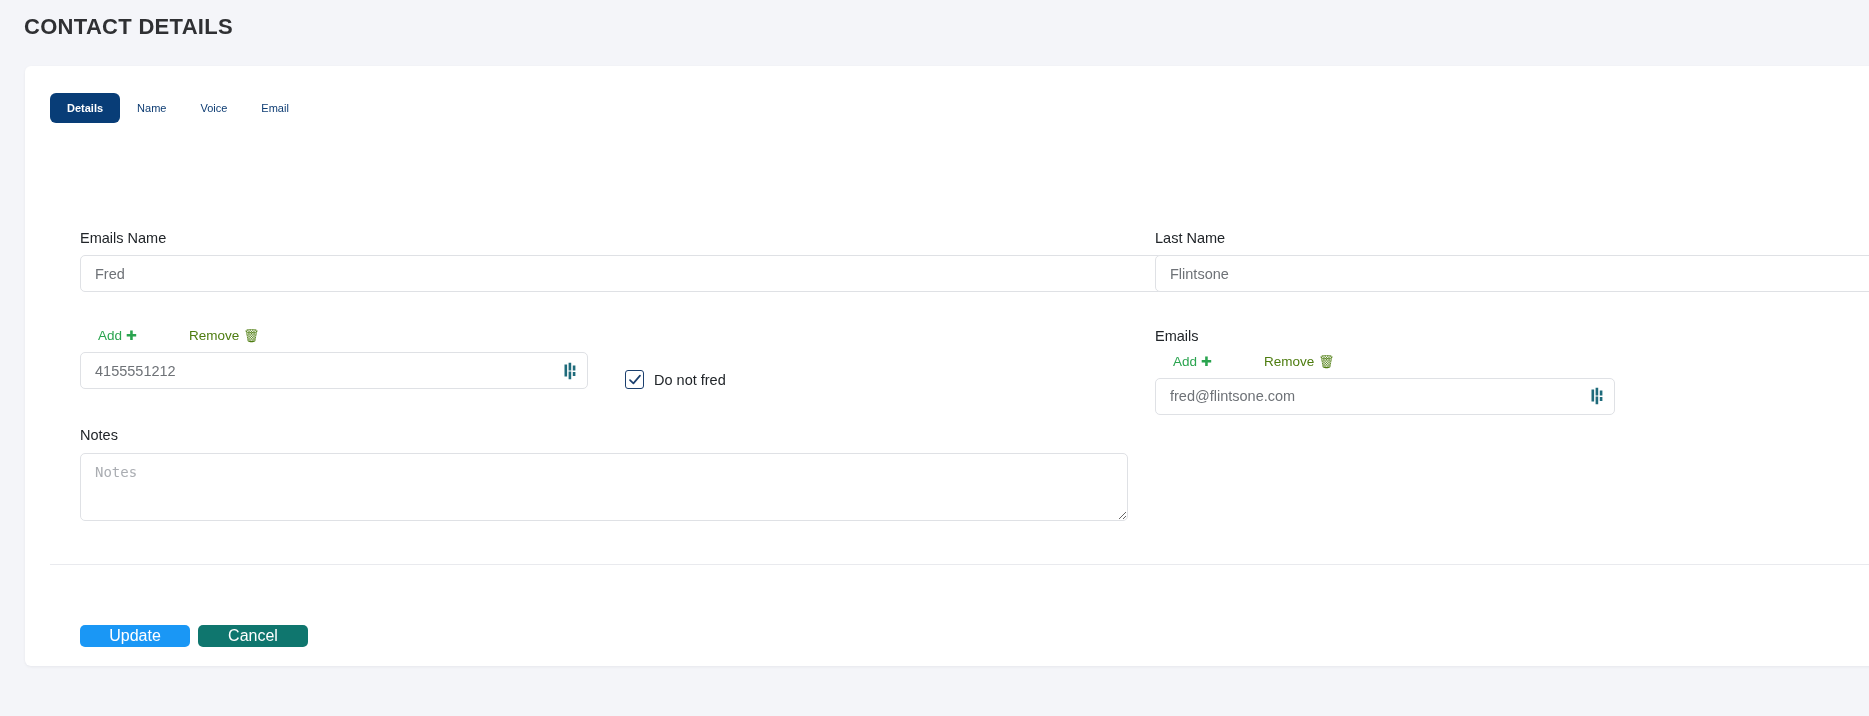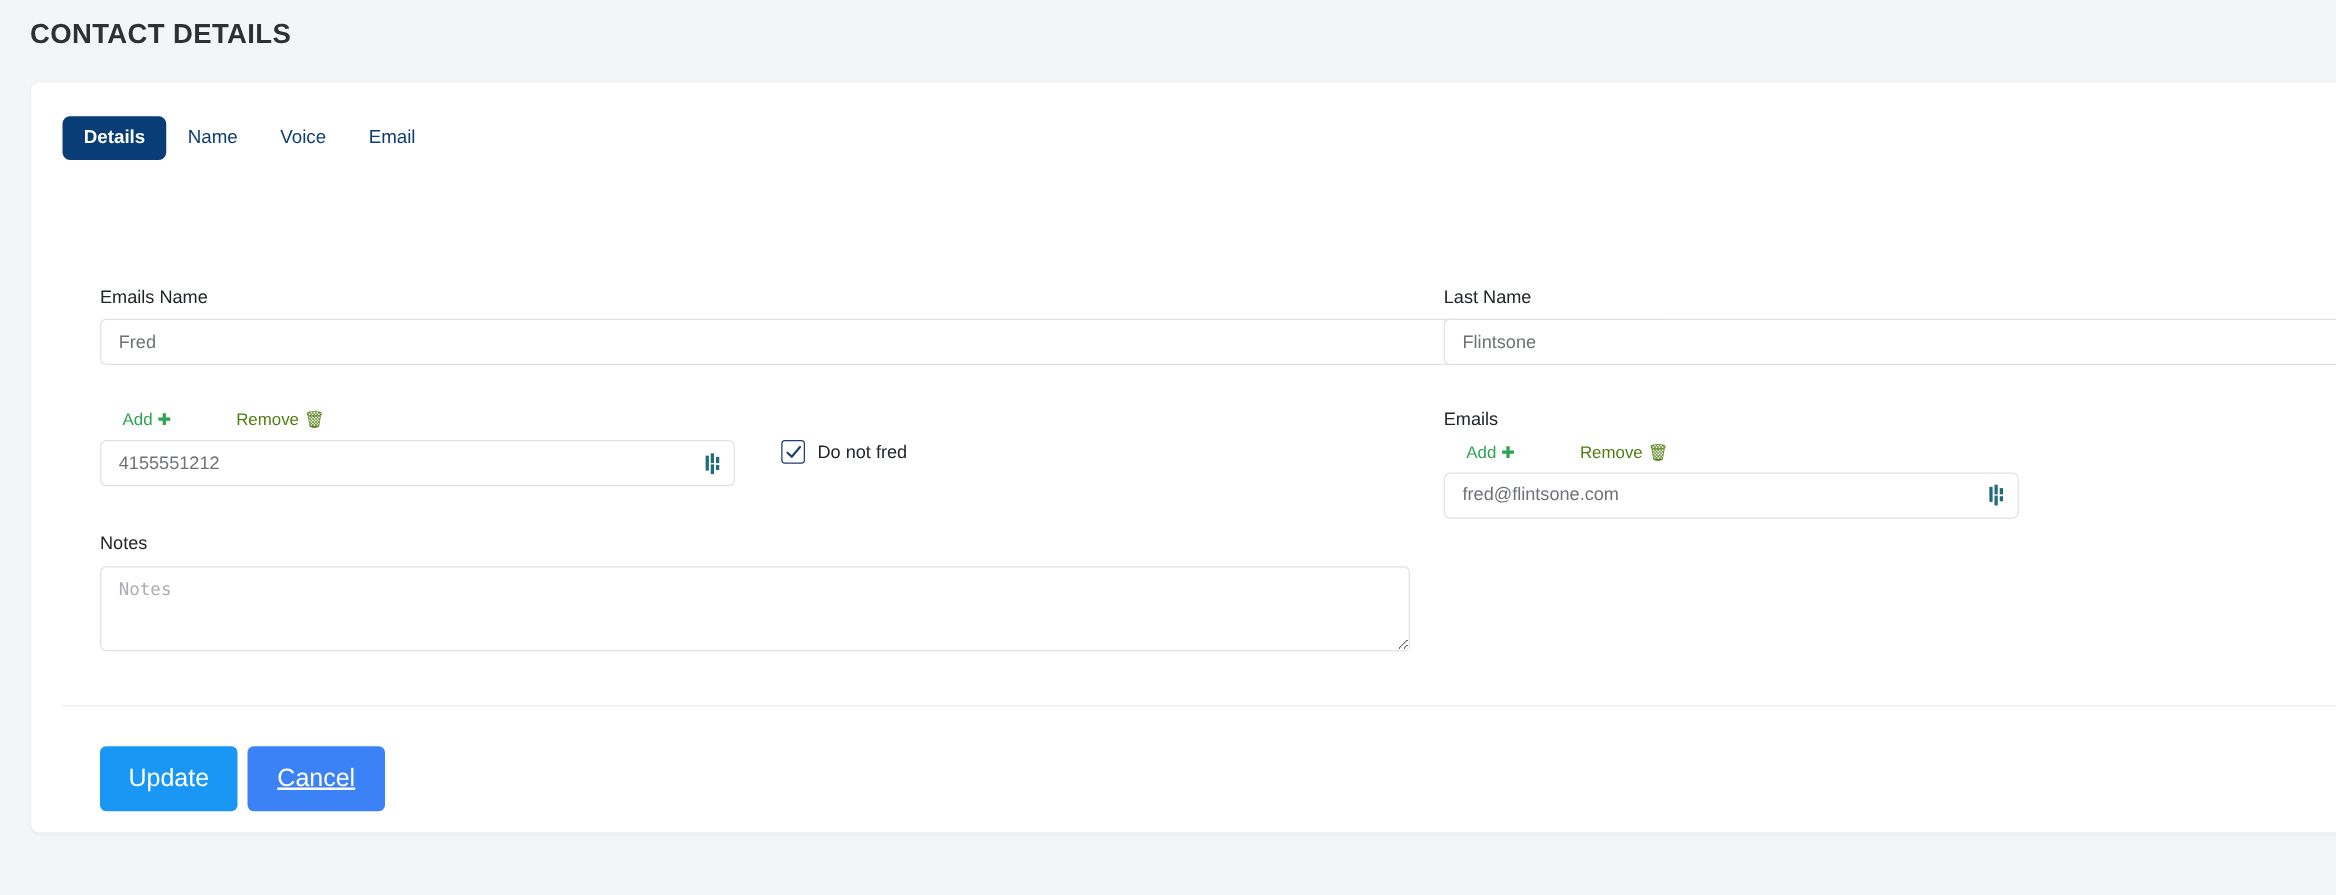--- a/index.html
+++ b/index.html
@@ -40,21 +40,21 @@
   
   .tabs {
     position: absolute;
     left: 25px;
     top: 27px;
     display: flex;
     align-items: center;
     gap: 0;
   }
   .tab {
-    font-size: 15px;
+    font-size: 11px;
     color: #0d3c73;
     padding: 9px 17px;
     border-radius: 6px;
     cursor: pointer;
     white-space: nowrap;
     line-height: 1.1;
   }
   .tab.active {
     background: #083d77;
     color: #ffffff;
@@ -115,21 +115,21 @@
     display: flex;
     align-items: center;
     margin: 6px 0 9px 18px;
     gap: 52px;
     font-size: 13.5px;
   }
   .link-add    { color: #2aa44f; cursor: pointer; white-space: nowrap; }
   .link-remove { color: #4d7c0f; cursor: pointer; white-space: nowrap; text-align: center; }
   .glyph { margin-left: 4px; font-size: 13px; }
 
-  .contact-row { display: flex; align-items: flex-start; }
+  .contact-row { display: flex; align-items: flex-end; }
 
   .check-wrap {
     display: flex;
     align-items: center;
     margin-left: 37px;
     gap: 10px;
     white-space: nowrap;
   }
   .checkbox {
     width: 19px;
@@ -174,30 +174,31 @@
   .footer-buttons {
     position: absolute;
     left: 55px;
     top: 531px;
     display: flex;
     gap: 8px;
   }
   .btn {
     border: none;
     border-radius: 5px;
-    height: 52px;
+    height: 22px;
     padding: 0 22px;
-    font-size: 20px;
+    font-size: 16px;
     color: #ffffff;
     cursor: pointer;
     font-family: "Liberation Sans", sans-serif;
     line-height: 1;
+    margin-top: 28px;
   }
   .btn-primary { background: #1a97f5; min-width: 110px; }
-  .btn-secondary { background: #3b82f6; min-width: 110px; text-decoration: underline; }
+  .btn-secondary { background: #0f766e; min-width: 110px; }
 
   
   .w-phone { width: 508px; }
   .w-email { width: 460px; }
   .w-first { width: 1256px; }
   .w-last  { width: 880px; }
 </style>
 </head>
 <body>
 

